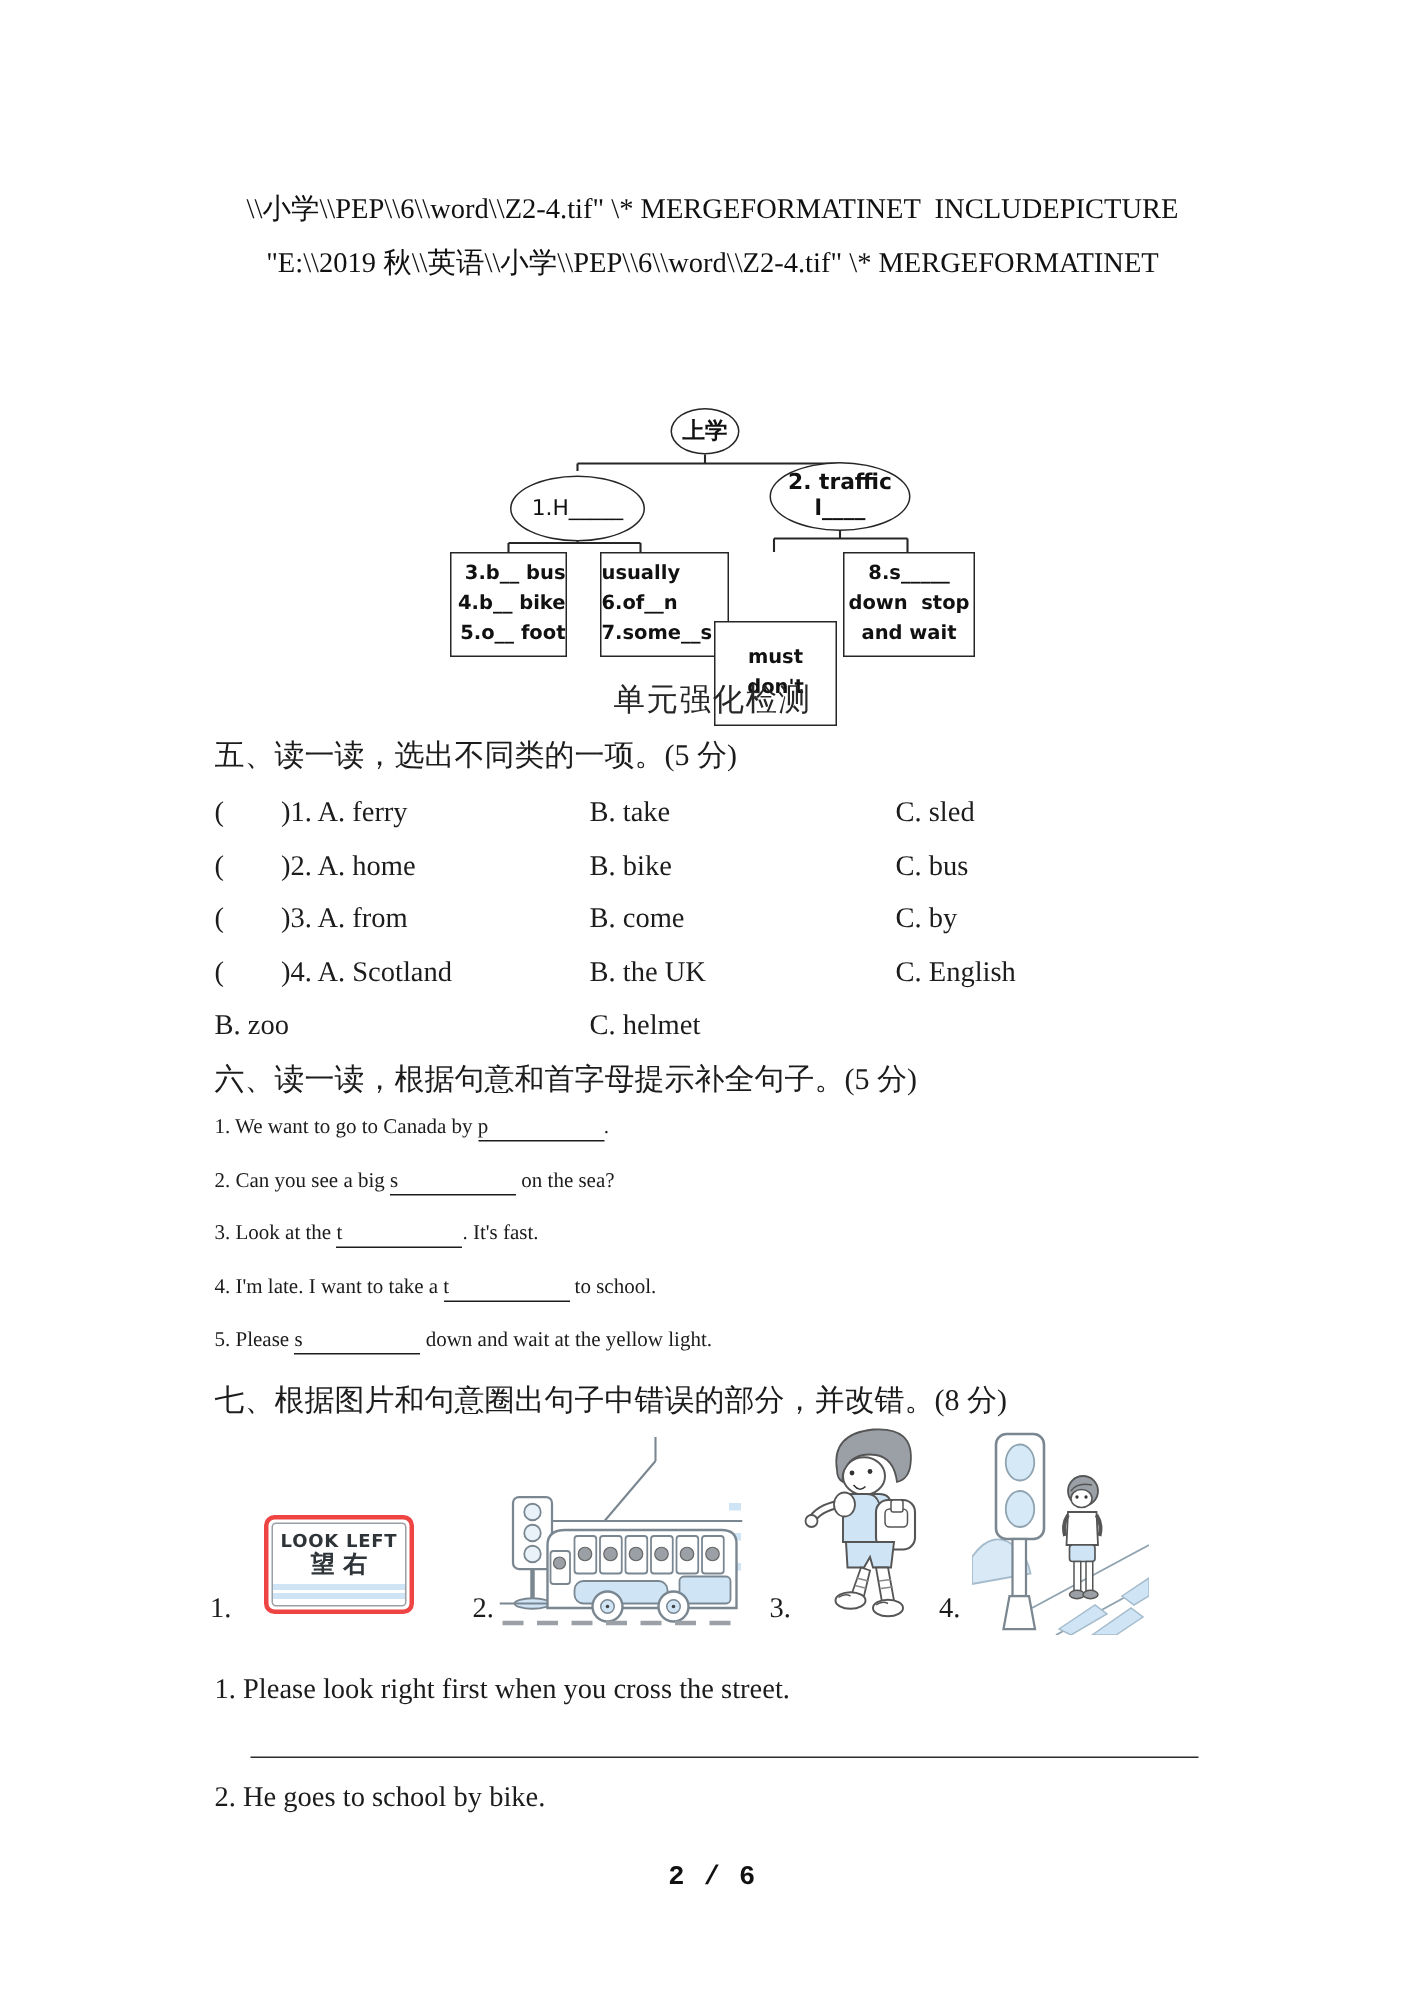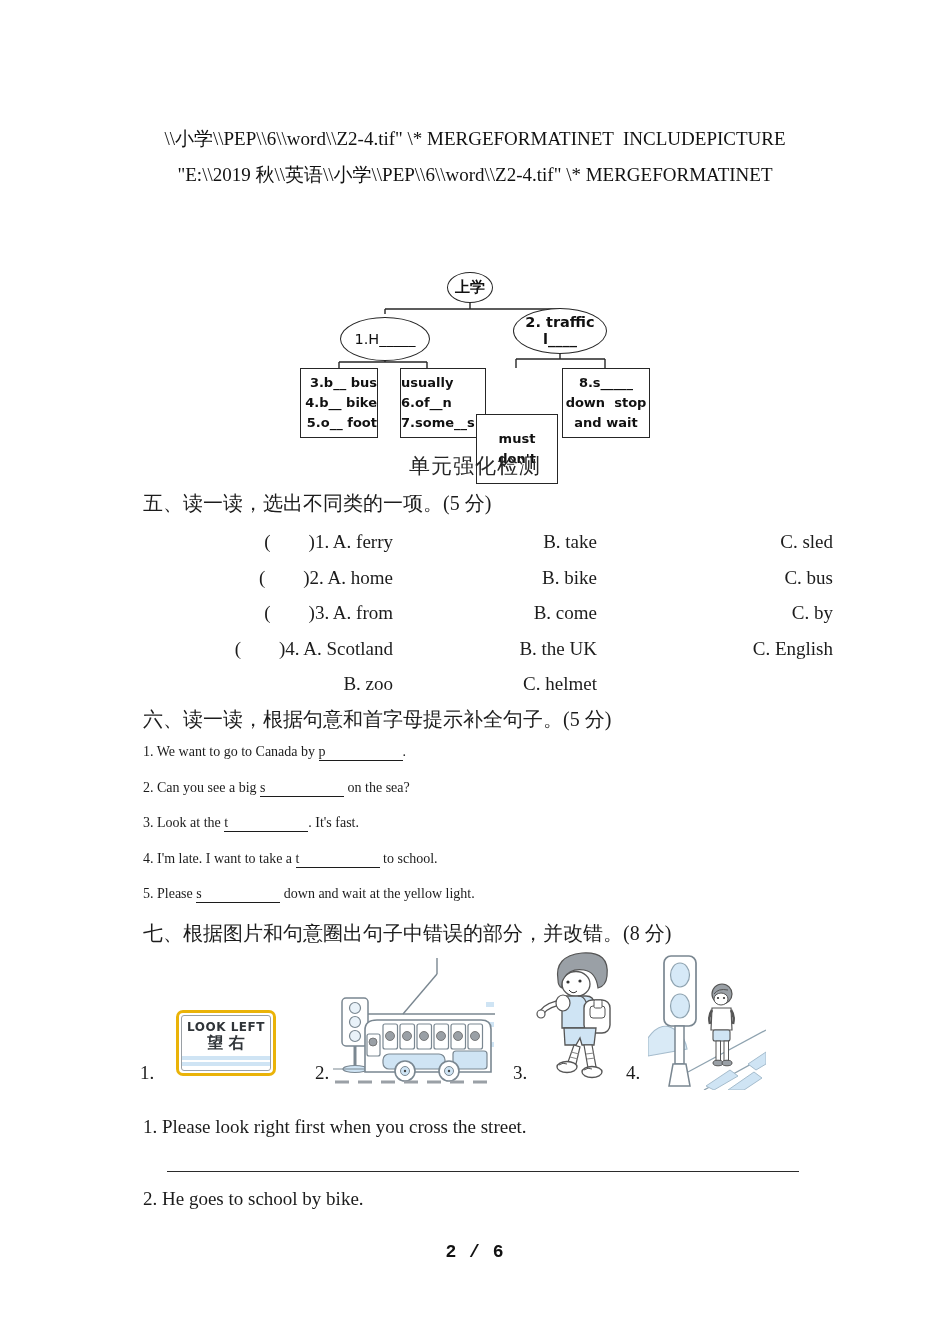--- a/index.html
+++ b/index.html
@@ -36,35 +36,35 @@
 
   
   .title { position:absolute; top:452px; width:100%; text-align:center;
            font-size:21px; letter-spacing:1px; color:#262626; }
   .sec-heading { position:absolute; left:143px; font-size:20px; color:#1c1c1c; white-space:pre; }
   .s5h { top:490px; } .s6h { top:706px; } .s7h { top:920px; }
 
   
   .s5rows { position:absolute; left:143px; top:531px; width:690px; }
   .s5row { display:grid; grid-template-columns:250px 204px 1fr; height:35.5px;
-           font-size:19px; white-space:pre;text-align:right; }
+           font-size:19px; white-space:pre; }
 
   
   .s6rows { position:absolute; left:143px; top:744px; width:700px; }
   .s6row { height:35.5px; font-size:14px; white-space:pre; }
   .blank { display:inline-block; width:84px; border-bottom:1.3px solid #1c1c1c;
            white-space:pre; line-height:1; padding-bottom:1px; }
 
   
   .picnum { position:absolute; font-size:19px; }
   .pn1 { left:140px; top:1062px; } .pn2 { left:315px; top:1062px; }
   .pn3 { left:513px; top:1062px; } .pn4 { left:626px; top:1062px; }
 
   .sign { position:absolute; left:176px; top:1010px; width:100px; height:66px;
-          border:3px solid #eab308; border-radius:7px; background:#fff;
+          border:3px solid #ef4444; border-radius:7px; background:#fff;
           box-sizing:border-box; padding:2px; }
   .sign-inner { width:100%; height:100%; border:1.5px solid #9aa0a5; border-radius:3px;
                 box-sizing:border-box; display:flex; flex-direction:column; align-items:center;
                 overflow:hidden; }
   .sign-top { font-family:"DejaVu Sans",sans-serif; font-weight:600; font-size:12px;
               letter-spacing:0.5px; margin-top:4px; color:#2f3438; white-space:pre; }
   .sign-bottom { font-family:"DejaVu Sans",sans-serif; font-weight:bold; font-size:16px;
                  color:#2f3438; line-height:1.1; white-space:pre; }
   .sign-stripe { height:4px; background:#cfe4f4; width:100%; }
   .st1 { margin-top:auto; } .st2 { margin-top:2px; margin-bottom:4px; }

